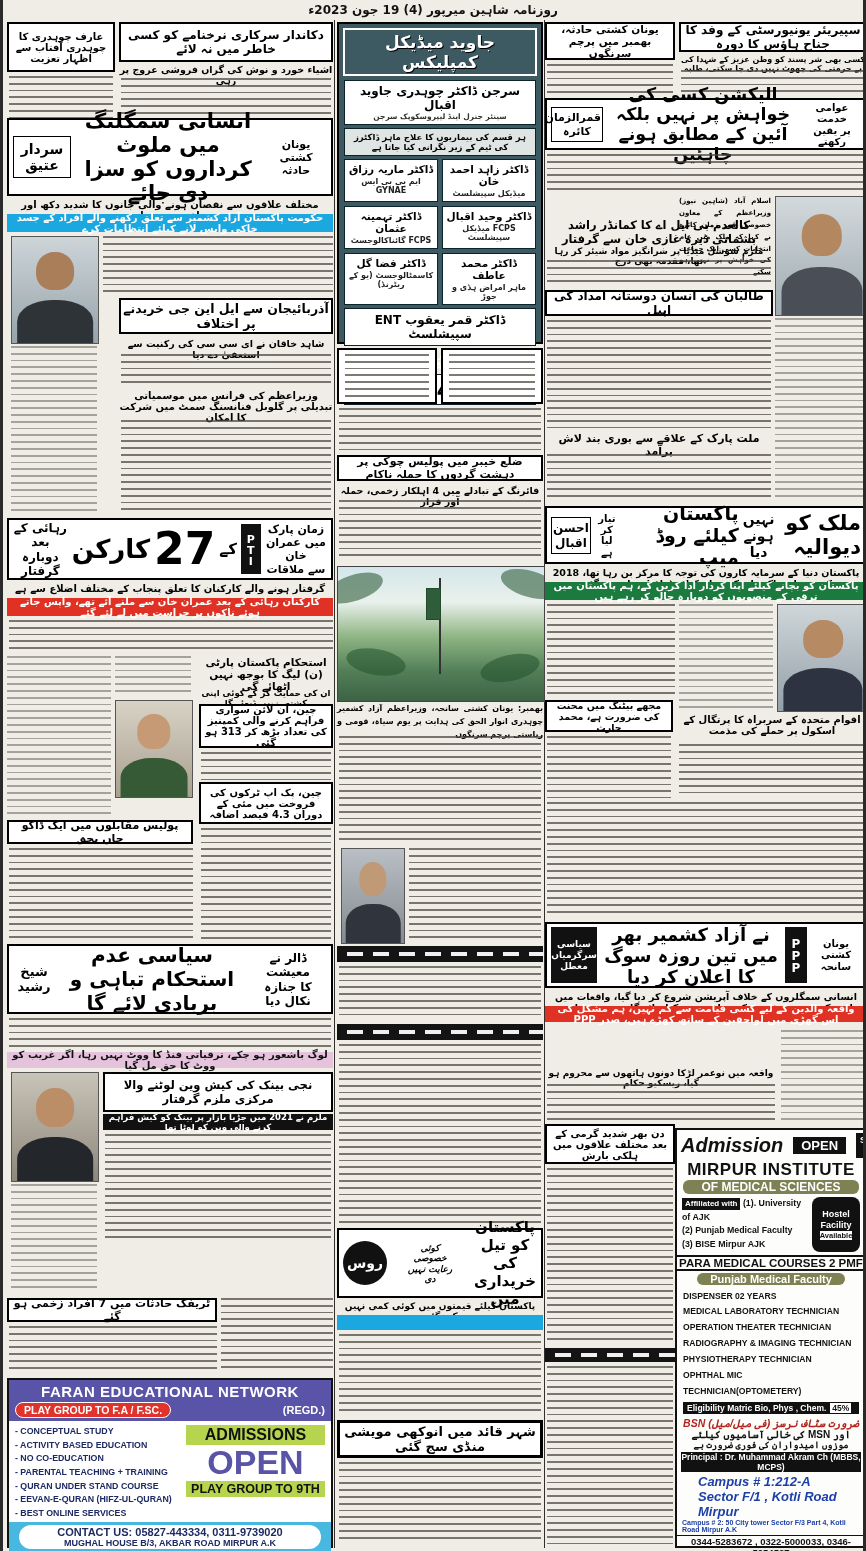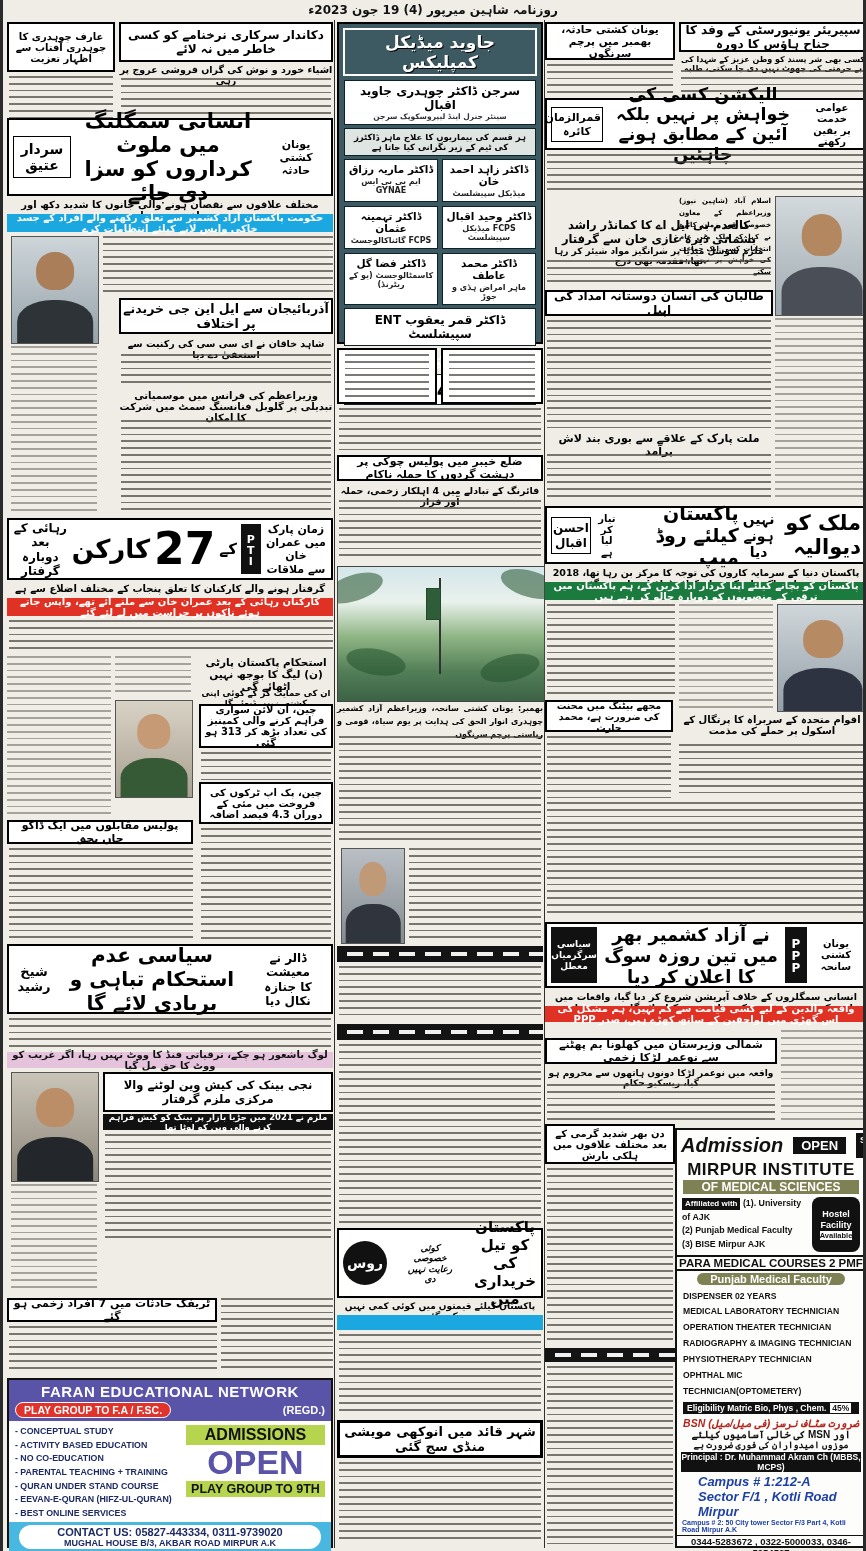--- a/index.html
+++ b/index.html
@@ -37,21 +37,21 @@
   .vrule{position:absolute;width:1px;background:#33302b;}
   
   .javed{background:#3d5a63;border:2px solid #000;color:#fff;}
   .jd-panel{background:#fff;color:#000;font-weight:700;text-align:center;border:1.5px solid #0c2329;margin:3px 5px;}
   .jd-grid{display:grid;grid-template-columns:1fr 1fr;direction:rtl;gap:4px;margin:2px 5px;}
   .jd-cell{background:#fff;color:#000;border:1.5px solid #0c2329;text-align:center;font-weight:700;
            font-size:10.5px;padding:3px 2px;}
   .jd-cell .spec{font-size:8px;font-weight:700;color:#222;margin-top:2px;}
   
   .mir{background:#fdfdfb;border:2.5px solid #111;color:#111;font-family:"Liberation Sans",sans-serif;}
-  .olive{background:#7d8153;color:#fff;}
+  .olive{background:#7d8153;color:#fff;border-radius:6px;}
   
   .faran{border:2px solid #111;background:#fff;font-family:"Liberation Sans",sans-serif;}
 </style>
 </head>
 <body>
 
 <div class="page">
 
   <div class="abs masthead ur" style="left:0;top:3px;">روزنامہ شاہین میرپور (4) 19 جون 2023ء</div>
 
@@ -382,23 +382,20 @@
           <span>سیاسی</span>
             <span>سرگرمیاں</span>
             <span>معطل</span>
         </div>
       </div>
     </div>
   </div>
   <div class="abs sub ur" style="left:546px;top:991px;width:314px;font-size:9.5px;">انسانی سمگلروں کے خلاف آپریشن شروع کر دیا گیا، واقعات میں ملوث کسی بھی شخص کو معاف نہیں کیا جائے گا، چوہدری یاسین</div>
   <div class="abs strip" style="left:542px;top:1006px;width:322px;height:16px;background:#e03224;">واقعہ والدین کے لیے کسی قیامت سے کم نہیں، ہم مشکل کی اس گھڑی میں لواحقین کے ساتھ کھڑے ہیں، صدر PPP</div>
 
-  <div class="abs hbox ur" style="left:542px;top:1038px;width:232px;height:26px;font-size:11px;">
-    <span>شمالی وزیرستان میں کھلونا بم پھٹنے سے نوعمر لڑکا زخمی</span>
-  </div>
   <div class="abs sub ur" style="left:542px;top:1068px;width:232px;font-size:9px;">واقعہ میں نوعمر لڑکا دونوں ہاتھوں سے محروم ہو گیا، ریسکیو حکام</div>
   <div class="abs fill" style="left:544px;top:1084px;width:228px;height:36px;"></div>
   <div class="abs fill lt" style="left:778px;top:1030px;width:86px;height:92px;"></div>
 
   <div class="abs hbox ur" style="left:542px;top:1124px;width:130px;height:40px;font-size:10px;">
     <span>دن بھر شدید گرمی کے بعد مختلف علاقوں میں ہلکی بارش</span>
   </div>
   <div class="abs fill" style="left:544px;top:1168px;width:126px;height:176px;"></div>
   <div class="abs band" style="left:542px;top:1348px;width:130px;height:14px;"></div>
   <div class="abs fill" style="left:544px;top:1366px;width:126px;height:178px;"></div>

